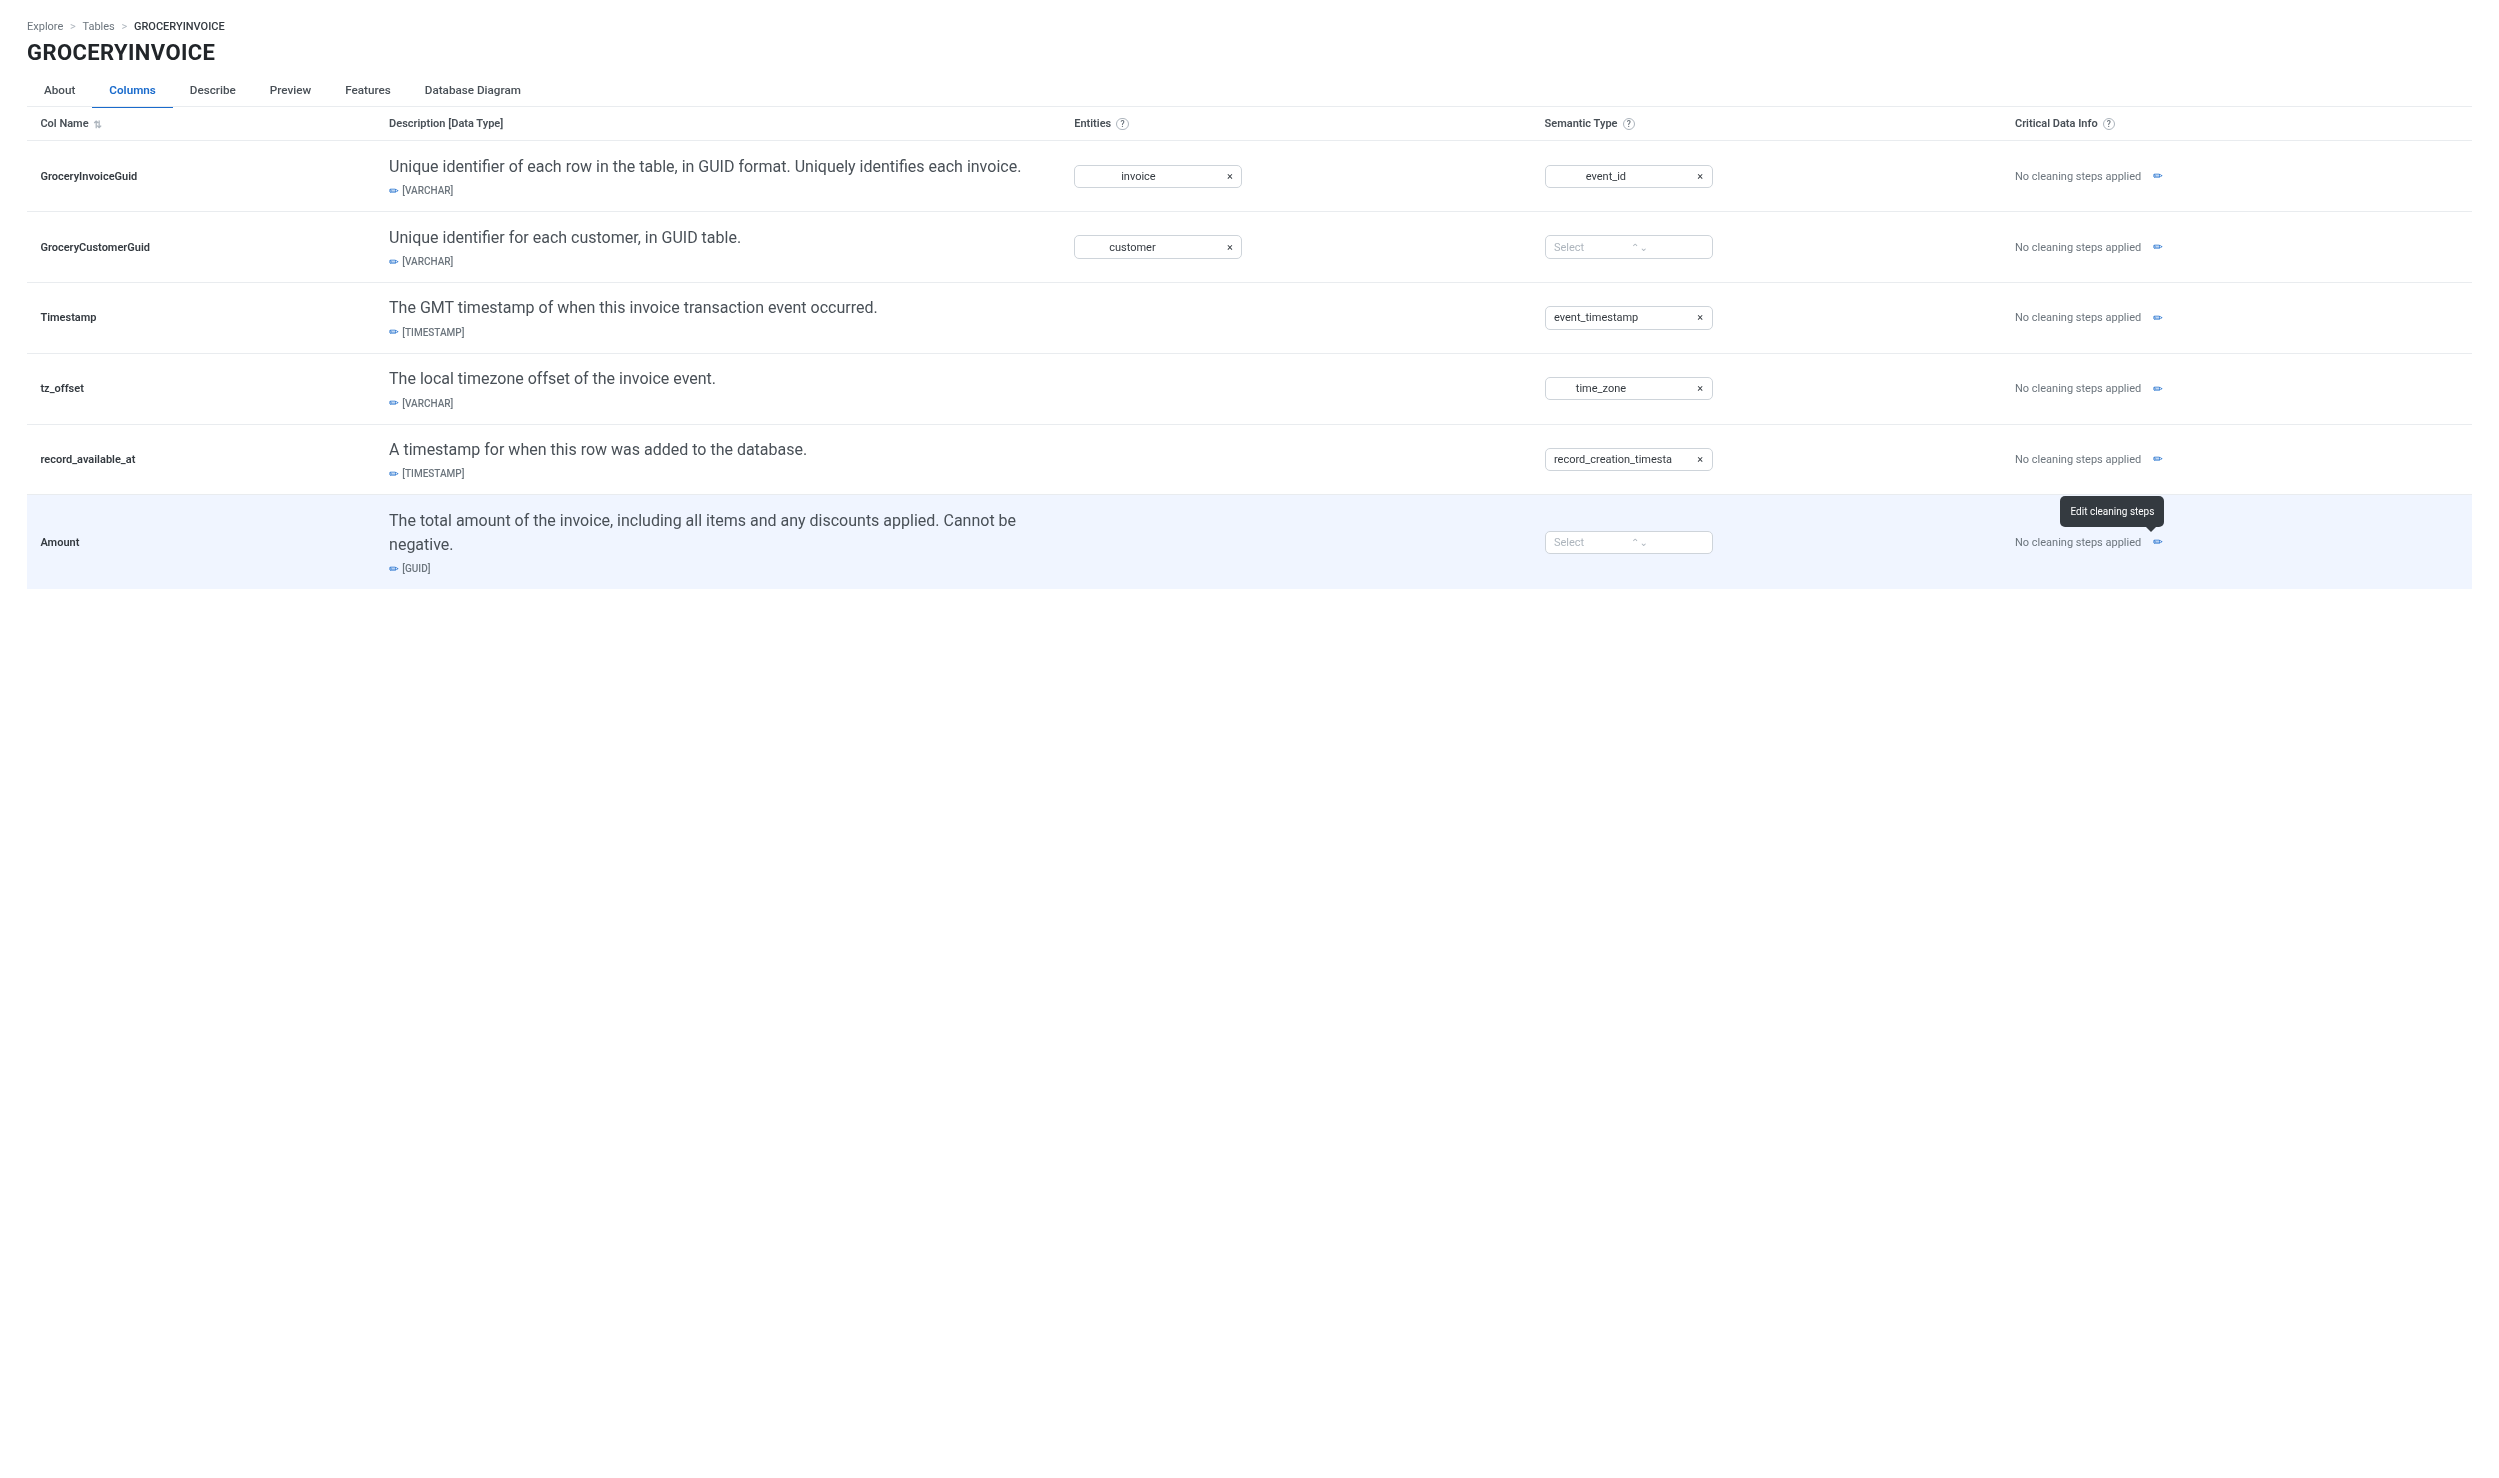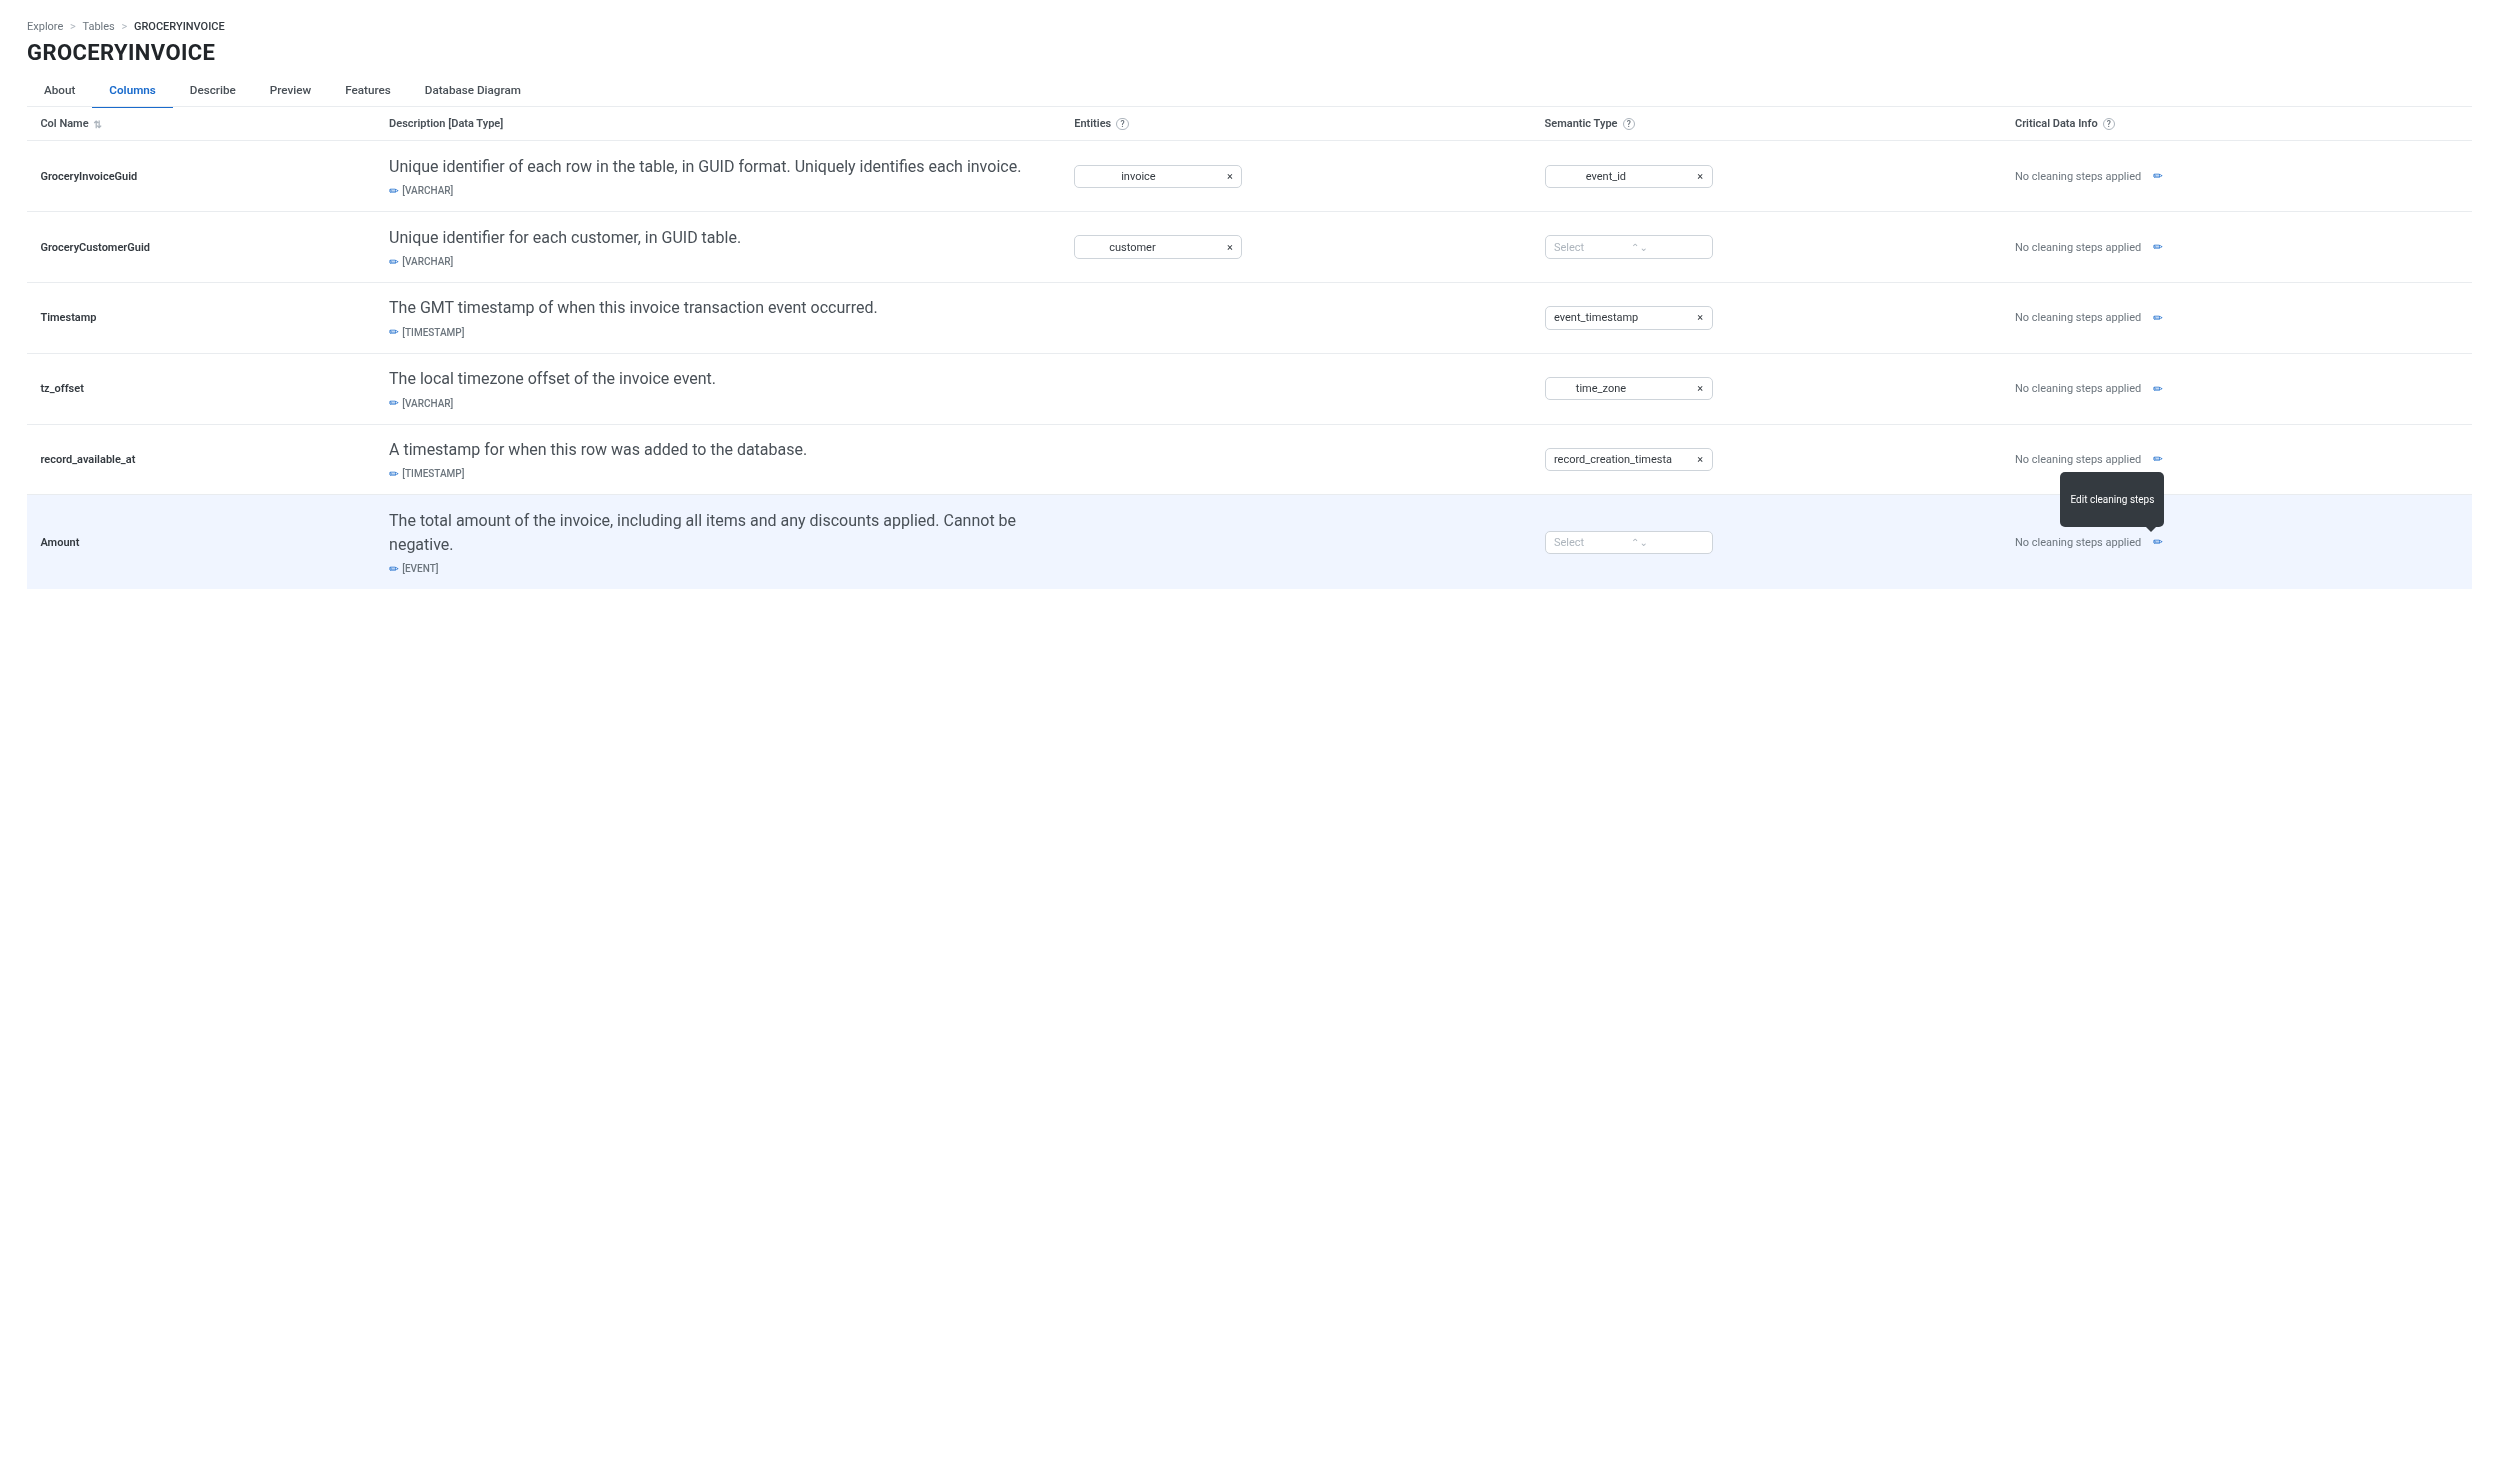--- a/index.html
+++ b/index.html
@@ -256,21 +256,21 @@
       position: relative;
       display: inline-block;
     }
     .tooltip-box {
       position: absolute;
       bottom: calc(100% + 6.7px);
       right: 0;
       background: #343a40;
       color: #fff;
       font-size: 10px;
-      padding: 22px 10px;
+      padding: 10px 10px;
       border-radius: 5px;
       white-space: nowrap;
       z-index: 10;
       pointer-events: none;
     }
     .tooltip-box::after {
       content: '';
       position: absolute;
       top: 100%;
       right: 8.4px;
@@ -494,21 +494,21 @@
           </div>
         </td>
       </tr>
 
       <tr class="row-highlighted">
         <td class="col-name">Amount</td>
         <td class="col-description">
           <div class="desc-text">The total amount of the invoice, including all items and any discounts applied. Cannot be negative.</div>
           <div class="data-type">
             <span class="edit-icon">✏</span>
-            <span>[EVENT]</span>
+            <span>[GUID]</span>
           </div>
         </td>
         <td class="col-entities"></td>
         <td class="col-semantic">
           <div class="select-input">
             <span>Select</span>
             <span class="select-arrow">⌃⌄</span>
           </div>
         </td>
         <td class="col-critical">

